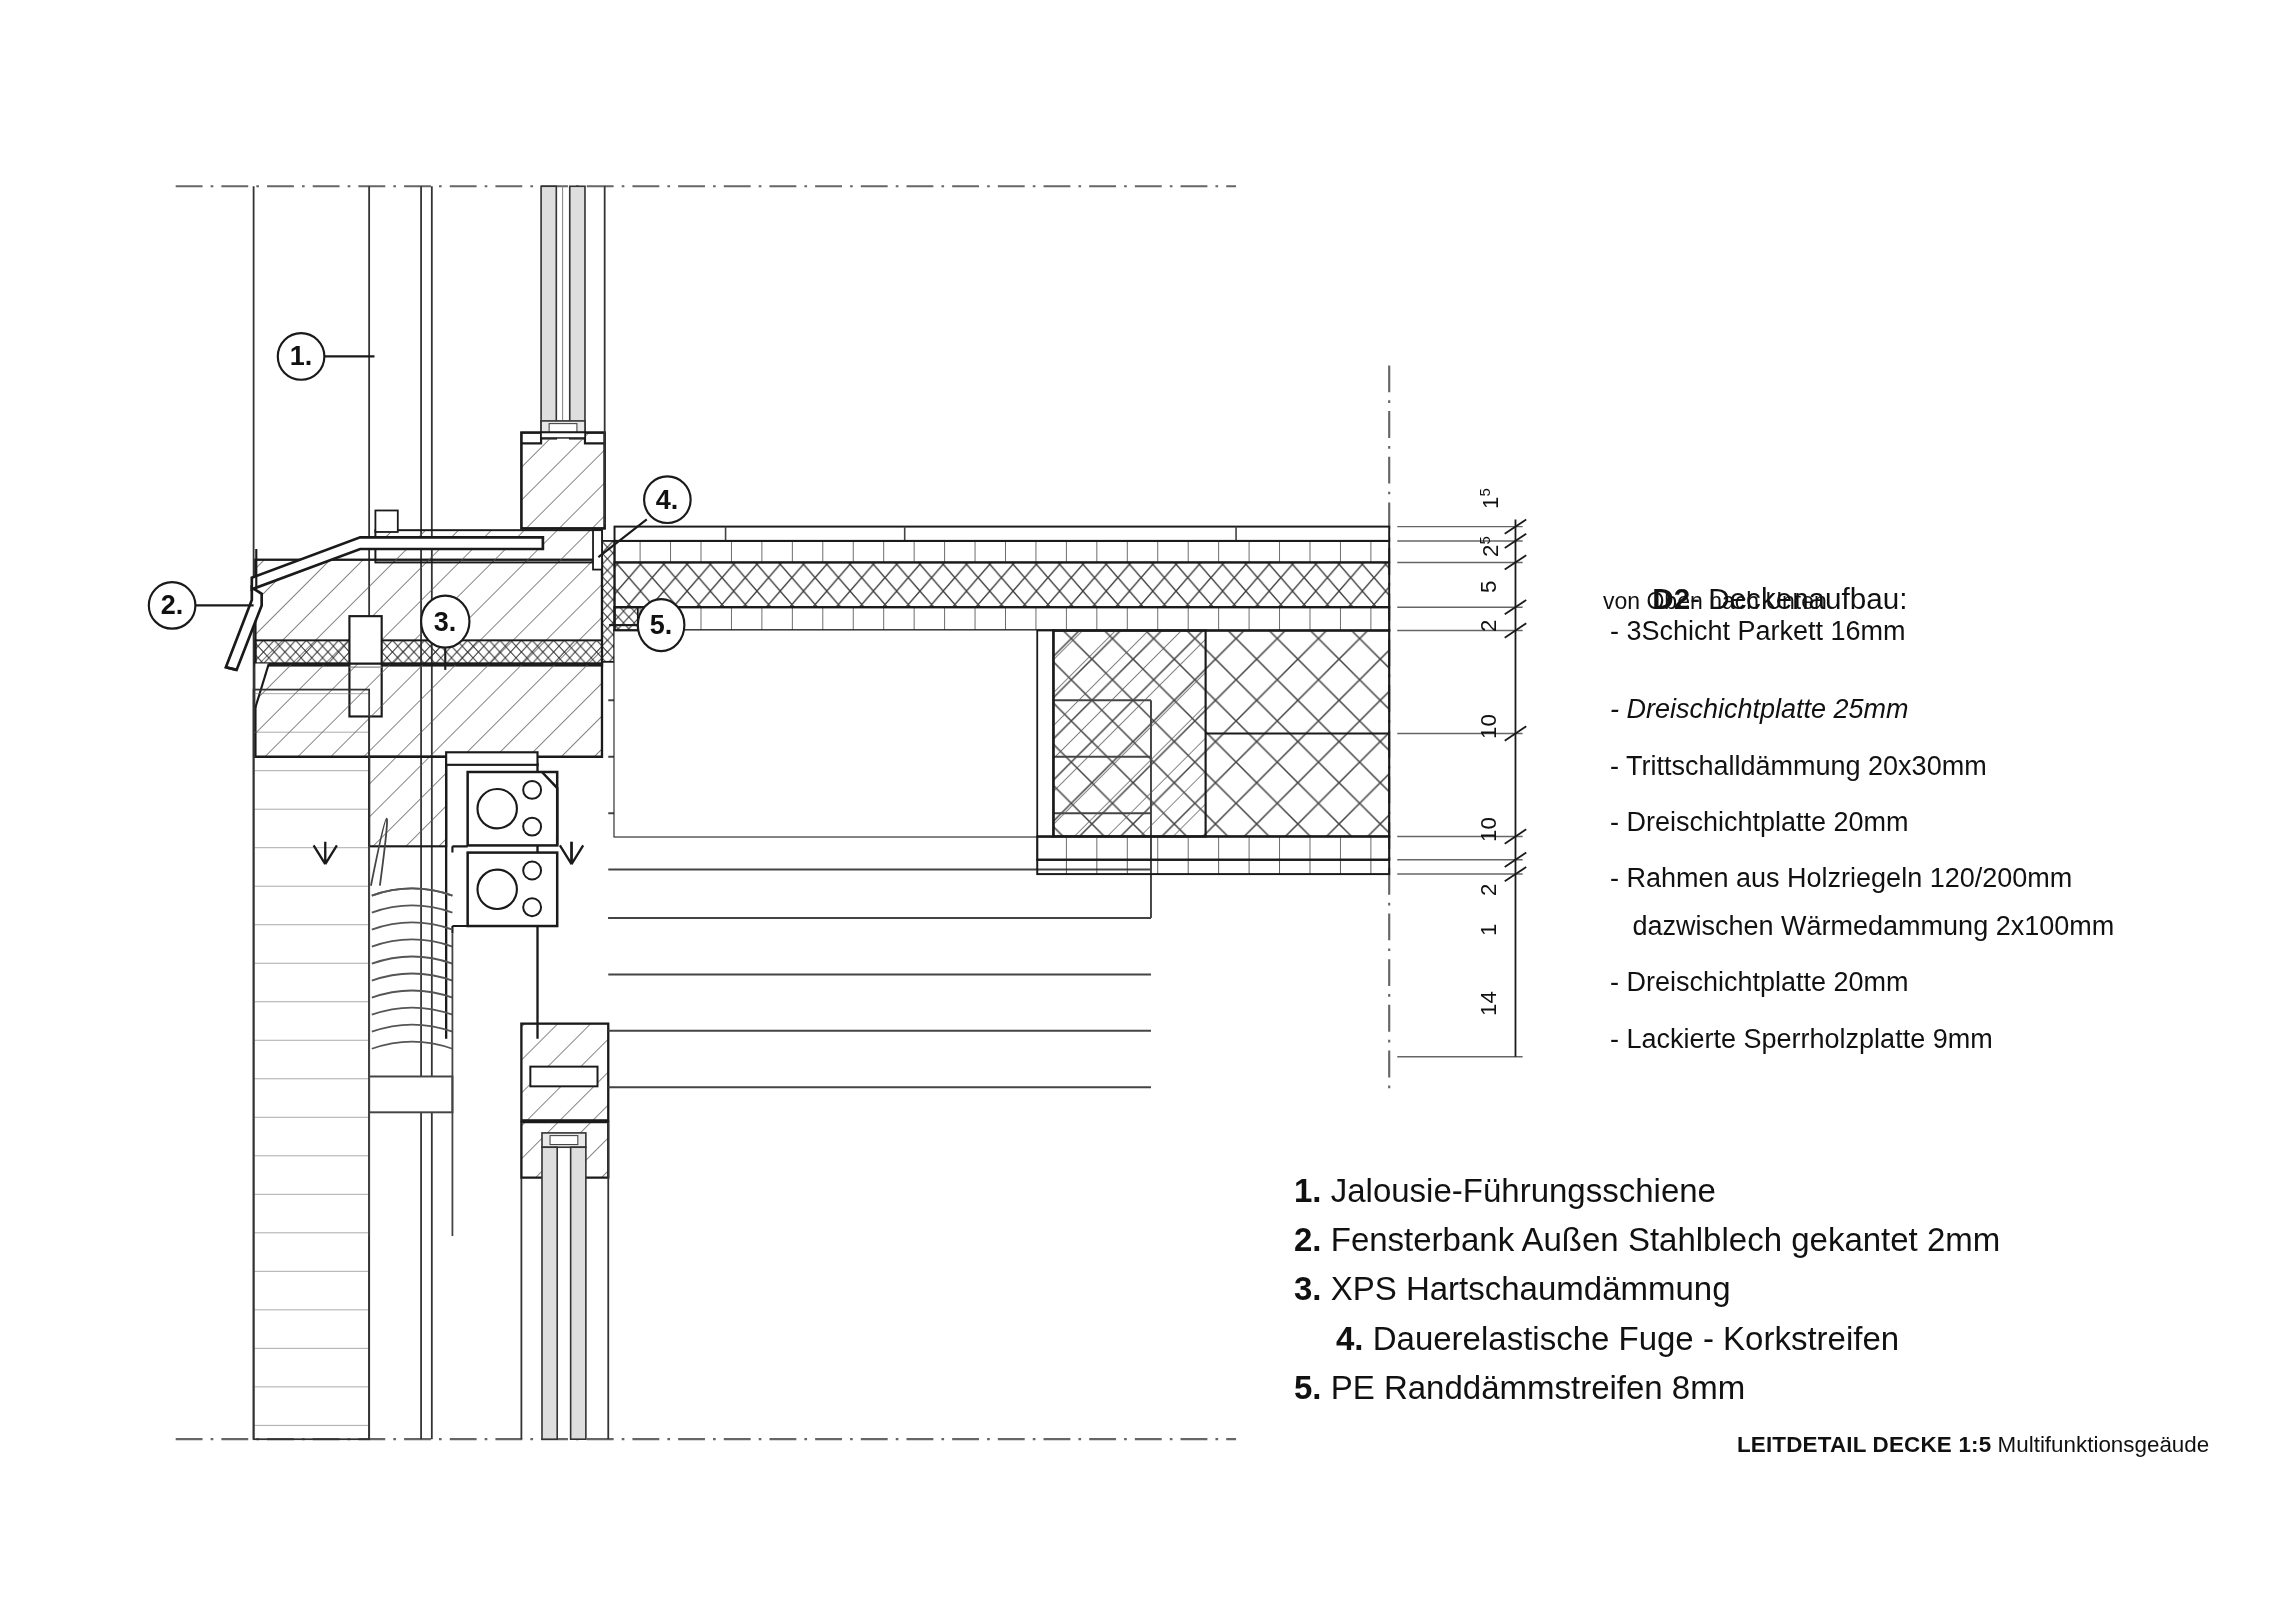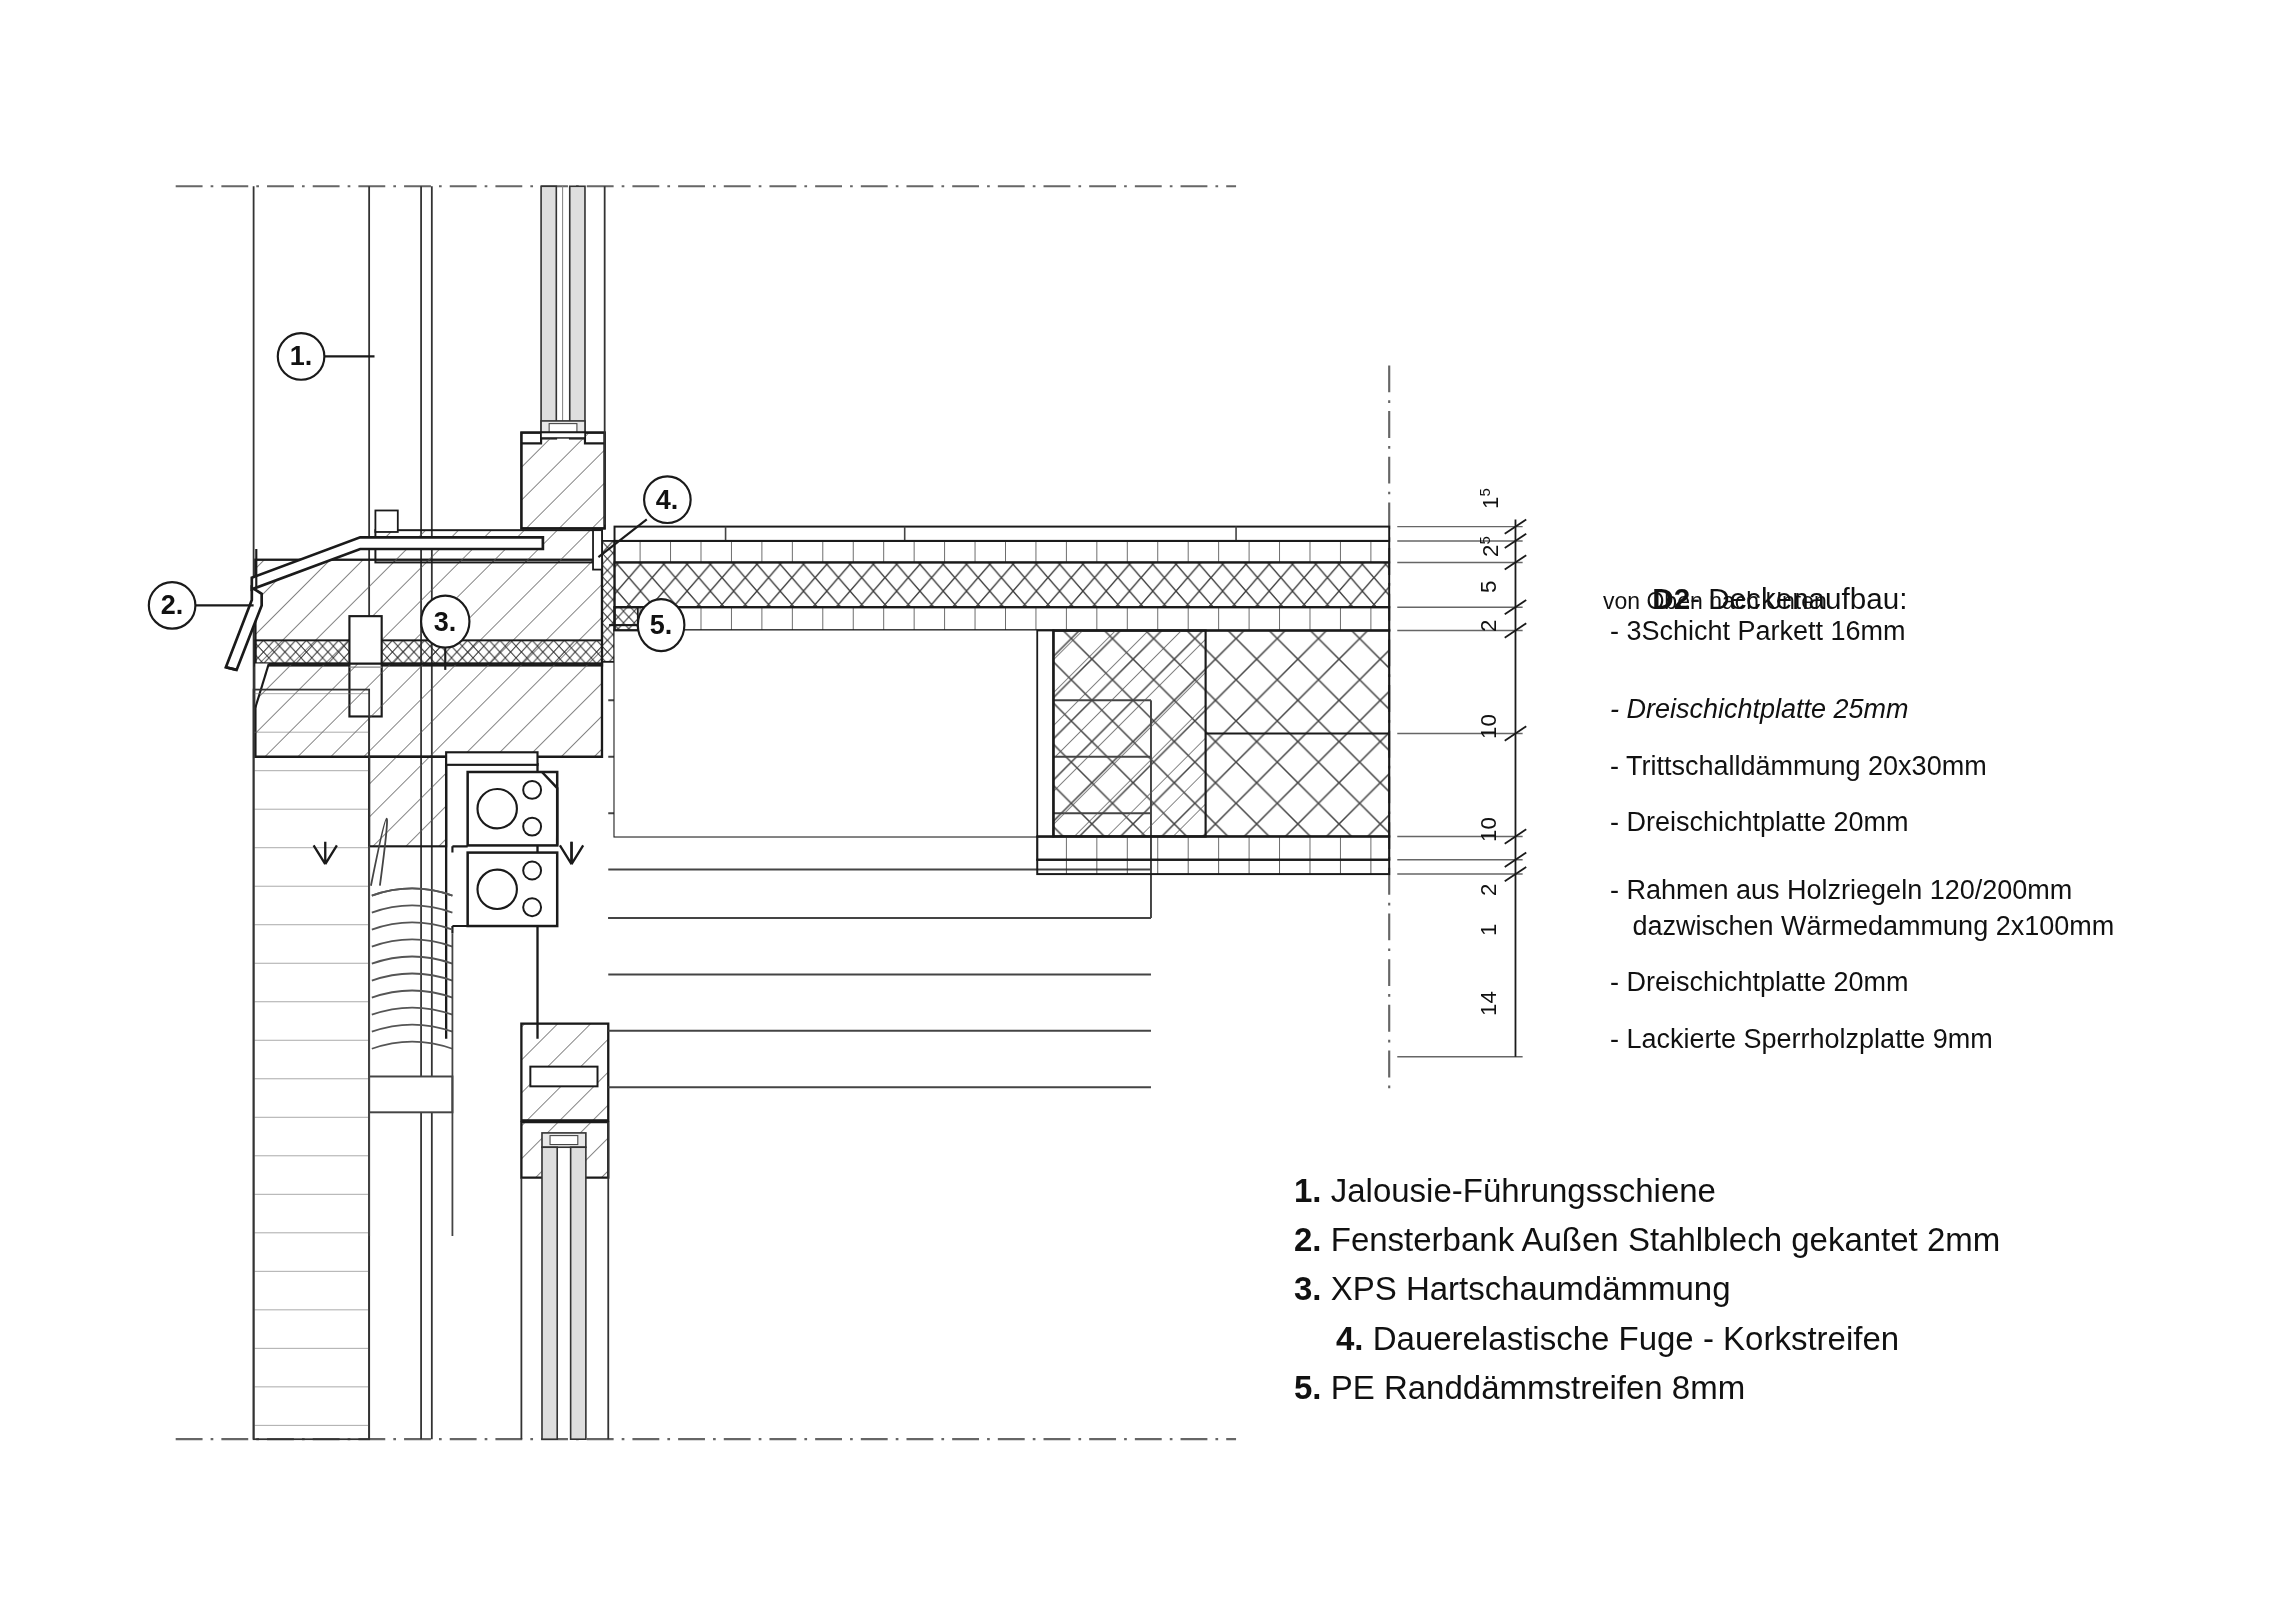--- a/index.html
+++ b/index.html
@@ -352,21 +352,21 @@
 
   <div>
     <div class="txt d2-title" style="left:1603px;top:548px;">
       <b>D2</b><span>-</span> <span>Deckenaufbau:</span>
     </div>
     <div class="txt d2-sub" style="left:1603px;top:588px;">von Oben nach Unten</div>
     <div class="txt d2-line" style="left:1610px;top:616px;">- 3Schicht Parkett 16mm</div>
     <div class="txt d2-line" style="left:1610px;top:694px;font-style:italic;">- Dreischichtplatte 25mm</div>
     <div class="txt d2-line" style="left:1610px;top:751px;">- Trittschalldämmung 20x30mm</div>
     <div class="txt d2-line" style="left:1610px;top:807px;">- Dreischichtplatte 20mm</div>
-    <div class="txt d2-line" style="left:1610px;top:863px;margin-top:12px;">- Rahmen aus Holzriegeln 120/200mm</div>
+    <div class="txt d2-line" style="left:1610px;top:863px;">- Rahmen aus Holzriegeln 120/200mm</div>
     <div class="txt d2-line" style="left:1610px;top:911px;">   dazwischen Wärmedammung 2x100mm</div>
     <div class="txt d2-line" style="left:1610px;top:967px;">- Dreischichtplatte 20mm</div>
     <div class="txt d2-line" style="left:1610px;top:1024px;">- Lackierte Sperrholzplatte 9mm</div>
   </div>
 
   <div>
     <div class="txt lg-line" style="left:1239px;top:1134px;">
       <b>1.</b> <span>Jalousie-Führungsschiene</span>
     </div>
     <div class="txt lg-line" style="left:1239px;top:1183px;">
@@ -376,15 +376,18 @@
       <b>3.</b> <span>XPS Hartschaumdämmung</span>
     </div>
     <div class="txt lg-line" style="left:1281px;top:1282px;">
       <b>4.</b> <span>Dauerelastische Fuge - Korkstreifen</span>
     </div>
     <div class="txt lg-line" style="left:1239px;top:1331px;">
       <b>5.</b> <span>PE Randdämmstreifen 8mm</span>
     </div>
   </div>
 
+  <div class="txt title-block" style="left:1712px;top:1406px;">
+    <b>LEITDETAIL DECKE 1:5</b><span> Multifunktionsgeäude</span>
+  </div>
 
 </div>
 
 
 </body></html>

